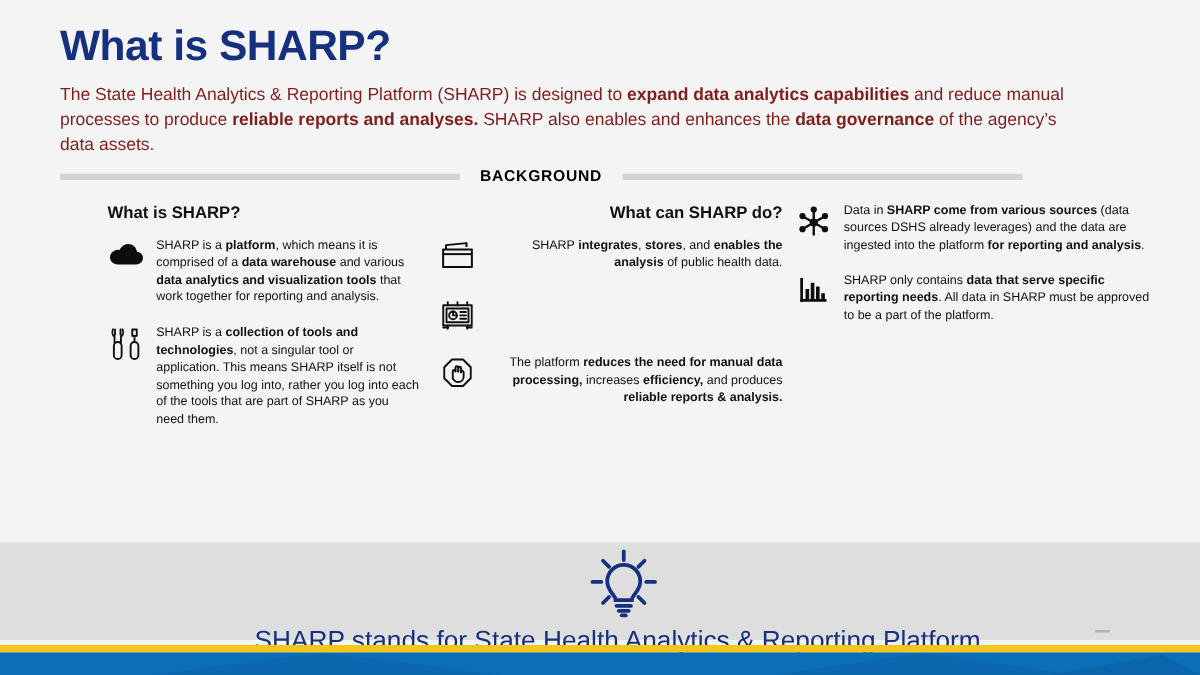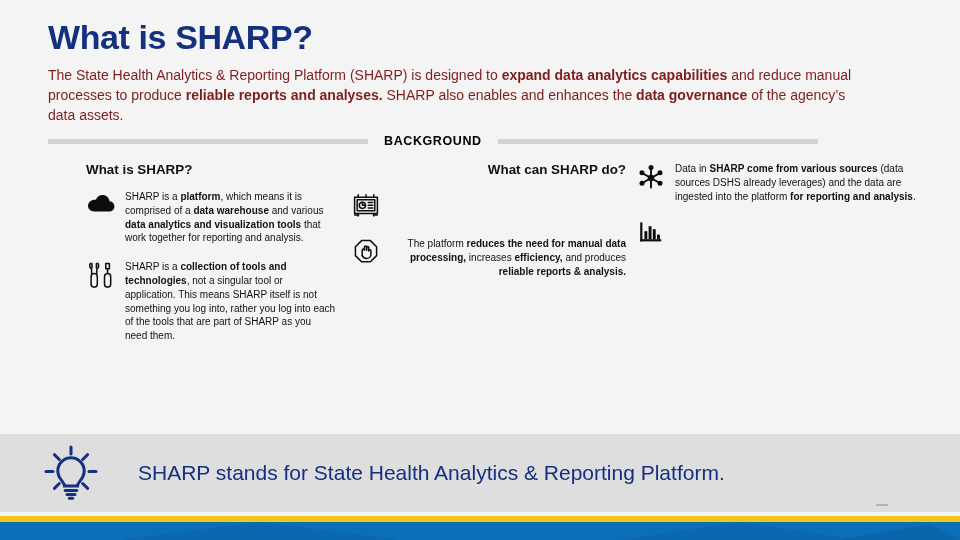--- a/index.html
+++ b/index.html
@@ -119,20 +119,21 @@
   
   .banner {
     position: absolute;
     left: 0;
     right: 0;
     top: 434px;
     height: 78px;
     background: #dedede;
     display: flex;
     align-items: center;
+    flex-direction: column;
   }
   .banner .bulb {
     margin-left: 38px;
     width: 66px;
     height: 66px;
     flex: 0 0 66px;
     display: flex;
     align-items: center;
     justify-content: center;
   }
@@ -206,20 +207,32 @@
               <rect x="16.5" y="11.6" width="6.2" height="13.6" rx="3.1"></rect>
             </g>
           </svg>
         </span>
         <span class="txt"><span>SHARP is a </span><b>collection of tools and technologies</b><span>, not a singular tool or application. This means SHARP itself is not something you log into, rather you log into each of the tools that are part of SHARP as you need them.</span></span>
       </div>
     </div>
 
     <div class="col c2">
       <div class="col-head">What can SHARP do?</div>
+      <div class="bullet">
+        <span class="ico">
+          <svg width="28" height="24" viewBox="0 0 28 24">
+            <g fill="none" stroke="#0d0d0d" stroke-width="1.6" stroke-linejoin="round">
+              <path d="M2.5 7.5h23v14h-23z"></path>
+              <path d="M4.8 7.3V4.1l16.4-1.6v3.1"></path>
+              <path d="M2.5 11.3h23"></path>
+            </g>
+          </svg>
+        </span>
+        <span class="txt"><span>SHARP </span><b>integrates</b><span>, </span><b>stores</b><span>, and </span><b>enables the analysis</b><span> of public health data.</span></span>
+      </div>
       <div class="bullet">
         <span class="ico">
           <svg width="28" height="28" viewBox="0 0 28 28">
             <g fill="none" stroke="#0d0d0d" stroke-width="1.5" stroke-linejoin="round" stroke-linecap="round">
               <rect x="2.6" y="5.2" width="22.8" height="16.2"></rect>
               <rect x="5.2" y="7.8" width="17.6" height="11"></rect>
               <path d="M6.2 5.2V2.8M14 5.2V2.8M21.8 5.2V2.8"></path>
               <path d="M6.2 21.4v2.6M21.8 21.4v2.6M2.6 23h4M21.4 23h4"></path>
               <circle cx="10.4" cy="13.3" r="3.1"></circle>
               <path d="M10.4 10.2v3.1h3.1"></path>
@@ -269,20 +282,21 @@
             <g fill="#0d0d0d">
               <rect x="2.2" y="2.4" width="2.2" height="19"></rect>
               <rect x="2.2" y="19.2" width="21" height="2.2"></rect>
               <rect x="6.4" y="11.2" width="2.9" height="8"></rect>
               <rect x="10.6" y="6.2" width="2.9" height="13"></rect>
               <rect x="14.8" y="9.2" width="2.9" height="10"></rect>
               <rect x="19" y="14.6" width="2.9" height="4.6"></rect>
             </g>
           </svg>
         </span>
+        <span class="txt"><span>SHARP only contains </span><b>data that serve specific reporting needs</b><span>. All data in SHARP must be approved to be a part of the platform.</span></span>
       </div>
     </div>
   </div>
 
   <div class="banner">
     <span class="bulb">
       <svg width="62" height="62" viewBox="0 0 62 62">
         <g fill="none" stroke="#14307f" stroke-width="3" stroke-linecap="round">
           <path d="M31 5v7"></path>
           <path d="M14.4 12.6l4.9 4.9"></path>

